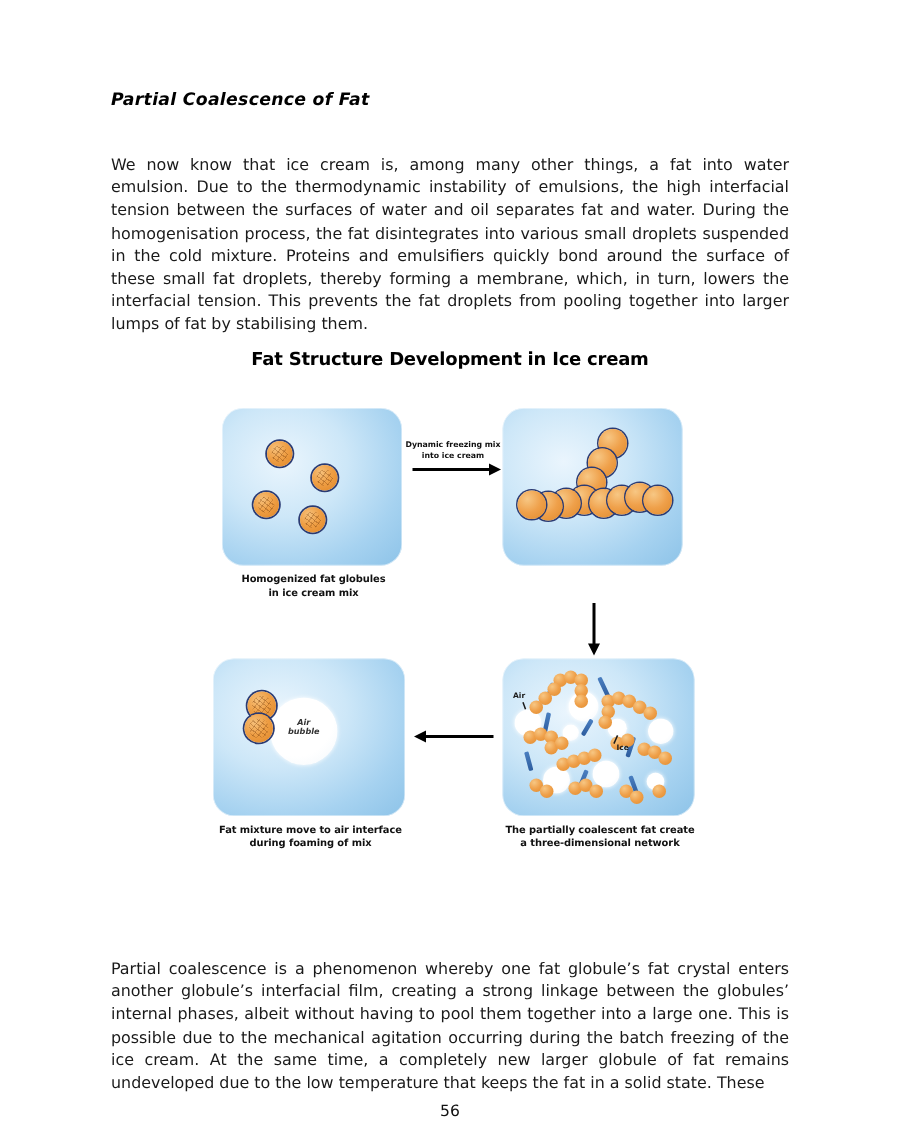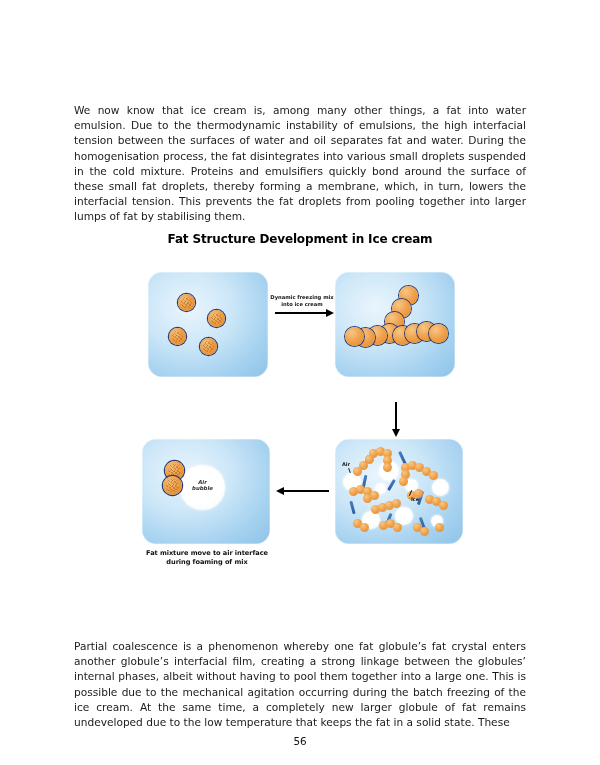--- a/index.html
+++ b/index.html
@@ -216,33 +216,36 @@
     font-weight: bold;
     line-height: 6.6px;
     color: #111;
   }
 </style>
 </head>
 <body>
 
 <div class="page">
 
+  <div class="section-title">Partial Coalescence of Fat</div>
 
   <div class="body-par" id="par-intro">We now know that ice cream is, among many other things, a fat into water emulsion. Due to the thermodynamic instability of emulsions, the high interfacial tension between the surfaces of water and oil separates fat and water. During the homogenisation process, the fat disintegrates into various small droplets suspended in the cold mixture. Proteins and emulsifiers quickly bond around the surface of these small fat droplets, thereby forming a membrane, which, in turn, lowers the interfacial tension. This prevents the fat droplets from pooling together into larger lumps of fat by stabilising them.</div>
 
   <div class="figure">
 
     <div class="fig-title">Fat Structure Development in Ice cream</div>
 
     <div class="panel" id="panel-1">
       <div class="globule" style="left:30px; top:22px; width:17px; height:17px;"></div>
       <div class="globule" style="left:60px; top:38px; width:17px; height:17px;"></div>
       <div class="globule" style="left:21px; top:56px; width:17px; height:17px;"></div>
       <div class="globule" style="left:52px; top:66px; width:17px; height:17px;"></div>
     </div>
+    <div class="panel-caption" id="cap-1" style="white-space: pre-line;">Homogenized fat globules
+in ice cream mix</div>
 
     <div class="arrow-label" style="left:200px; top:62px; width:64px; white-space: pre-line;">Dynamic freezing mix
 into ice cream</div>
     <div class="arrow-h right" style="left:205px; top:80px; width:52px;">
       <span class="head"></span>
     </div>
 
     <div class="panel" id="panel-2">
 
       <div class="blob" style="left:64px; top:14px; width:19px; height:19px;"></div>
@@ -324,20 +327,22 @@
       <div class="blob nr" style="left:78px; top:84px; width:9px; height:9px;"></div>
       <div class="blob nr" style="left:85px; top:88px; width:9px; height:9px;"></div>
       <div class="blob nr" style="left:100px; top:84px; width:9px; height:9px;"></div>
 
       <div class="micro-label" style="left:7px; top:22px;">Air</div>
       <div class="micro-tick" style="left:14px; top:29px; width:1px; height:5px; transform: rotate(-20deg);"></div>
 
       <div class="micro-label" style="left:76px; top:57px;">Ice</div>
       <div class="micro-tick" style="left:75px; top:51px; width:1px; height:6px; transform: rotate(24deg);"></div>
     </div>
+    <div class="panel-caption" id="cap-3" style="white-space: pre-line;">The partially coalescent fat create
+a three-dimensional network</div>
 
     <div class="arrow-h left" style="left:213px; top:258px; width:46px;">
       <span class="head"></span>
     </div>
 
     <div class="panel" id="panel-4">
       <div class="air-bubble" style="left:38px; top:26px; width:45px; height:45px;"></div>
       <div class="bubble-label" style="left:38px; top:40px; width:45px; white-space: pre-line;">Air
 bubble</div>
       <div class="globule" style="left:23px; top:22px; width:19px; height:19px;"></div>

